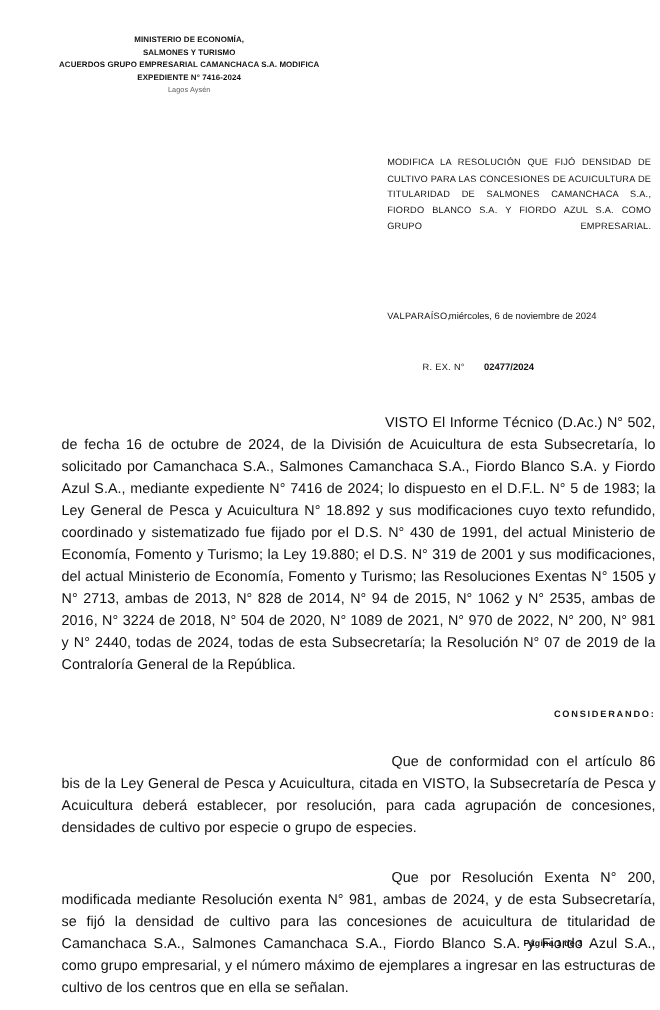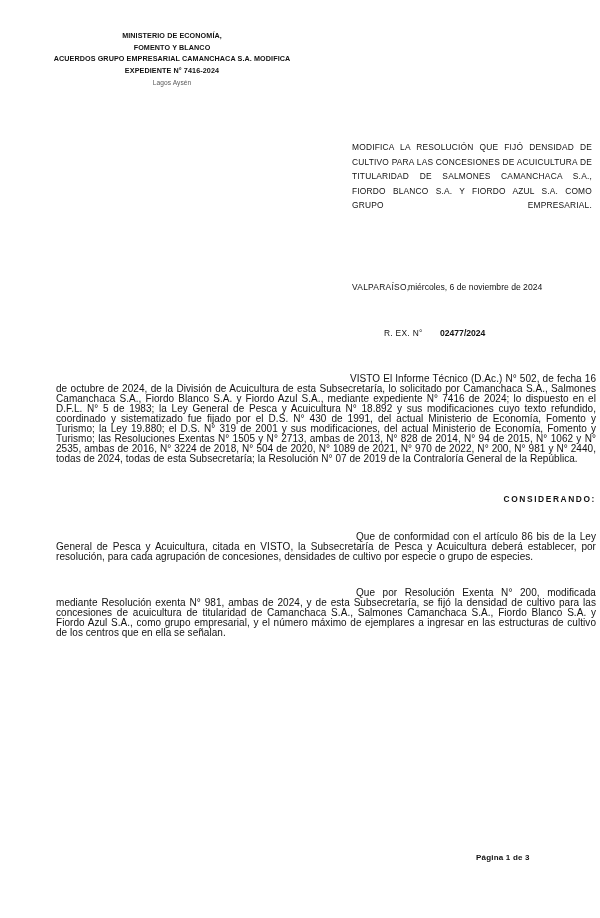--- a/index.html
+++ b/index.html
@@ -118,22 +118,22 @@
   }
 
   
   .body-area {
     position: absolute;
     left: 56px;
     top: 374px;
     width: 540px;
   }
   .para {
-    font-size: 10px;
-    line-height: 10px;
+    font-size: 13px;
+    line-height: 20px;
     text-align: justify;
     color: #111;
     margin: 0 0 16px 0;
     letter-spacing: 0.05px;
   }
   .para .indent {
     display: inline-block;
     width: 294px;
   }
   .para-visto .indent {
@@ -177,21 +177,21 @@
     letter-spacing: 0.2px;
   }
 </style>
 </head>
 <body>
 
 <div class="page">
 
   <div class="letterhead">
     <span class="ministry-line">MINISTERIO DE ECONOMÍA,</span>
-    <span class="ministry-line">FOMENTO Y BLANCO</span>
+    <span class="ministry-line">SALMONES Y TURISMO</span>
     <span class="subject-line">ACUERDOS GRUPO EMPRESARIAL CAMANCHACA S.A. MODIFICA</span>
     <span class="expediente">EXPEDIENTE N° 7416-2024</span>
     <span class="region">Lagos Aysén</span>
   </div>
 
   <div class="title-block">MODIFICA LA RESOLUCIÓN QUE FIJÓ DENSIDAD DE CULTIVO PARA LAS CONCESIONES DE ACUICULTURA DE TITULARIDAD DE SALMONES CAMANCHACA S.A., FIORDO BLANCO S.A. Y FIORDO AZUL S.A. COMO GRUPO EMPRESARIAL.</div>
 
   <div class="place-date">
     <span class="city">VALPARAÍSO,</span>
     <span class="date">miércoles, 6 de noviembre de 2024</span>

